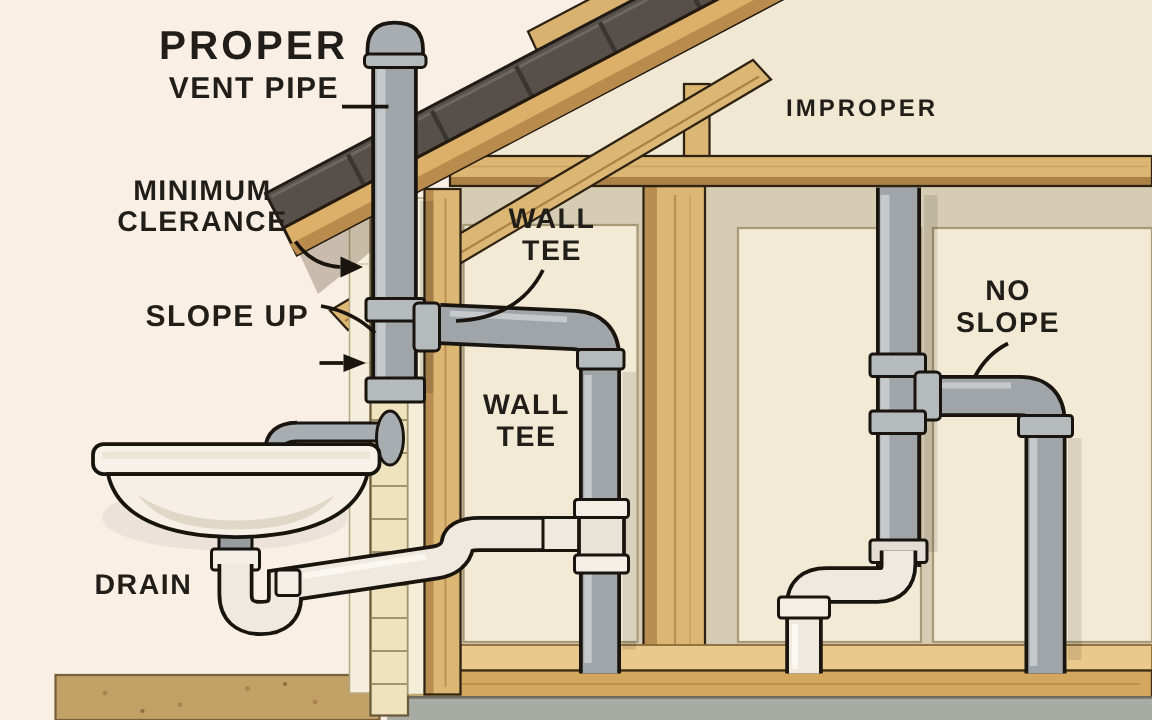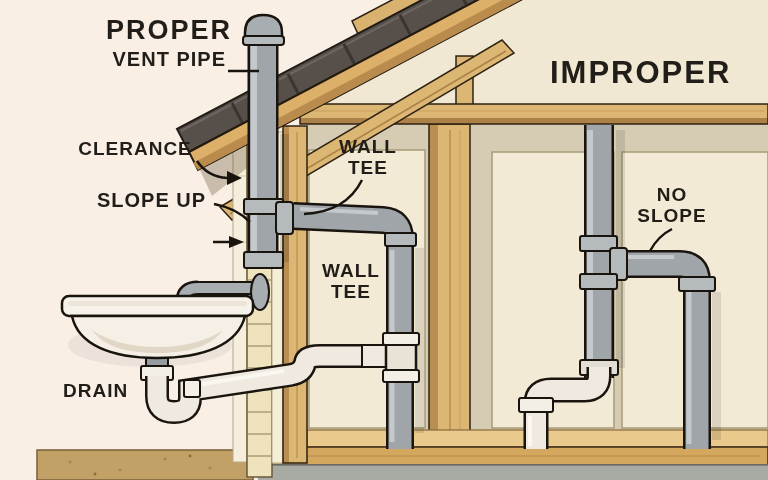--- a/index.html
+++ b/index.html
@@ -202,27 +202,27 @@
     <path d="M214,204 Q236,208 250,222"></path>
     <line x1="213" y1="242" x2="229" y2="242"></line>
     <path d="M362,180 Q346,212 304,214"></path>
     <path d="M672,229 Q658,236 650,251"></path>
   </g>
   <polygon points="227,171 242,178 227,185" fill="#19140e"></polygon>
   <polygon points="229,236 244,242 229,248" fill="#19140e"></polygon>
 </svg>
 
   <div class="lbl title" style="left:106px;top:16px;">PROPER</div>
-  <div class="lbl title" style="left:550px;top:59px;font-size:31px;">IMPROPER</div>
+  <div class="lbl title" style="left:524px;top:59px;font-size:16px;">IMPROPER</div>
 
   <div class="lbl rgt" style="left:96px;top:49px;width:130px;font-size:20px;">VENT PIPE</div>
 
-  <div class="lbl ctr" style="left:60px;top:117px;width:150px;"><br><span>CLERANCE</span></div>
-
-  <div class="lbl" style="left:97px;top:190px;font-size:20px;">SLOPE UP</div>
+  <div class="lbl ctr" style="left:60px;top:117px;width:150px;"><span>MINIMUM</span><br><span>CLERANCE</span></div>
+
+  <div class="lbl" style="left:97px;top:201px;font-size:20px;">SLOPE UP</div>
 
 
   <div class="lbl ctr" style="left:318px;top:136px;width:100px;"><span>WALL</span><br><span>TEE</span></div>
 
   <div class="lbl ctr" style="left:301px;top:260px;width:100px;"><span>WALL</span><br><span>TEE</span></div>
 
   <div class="lbl" style="left:63px;top:380px;">DRAIN</div>
 
   <div class="lbl ctr" style="left:612px;top:184px;width:120px;text-align:center;"><span>NO</span><br><span>SLOPE</span></div>
 </div>

